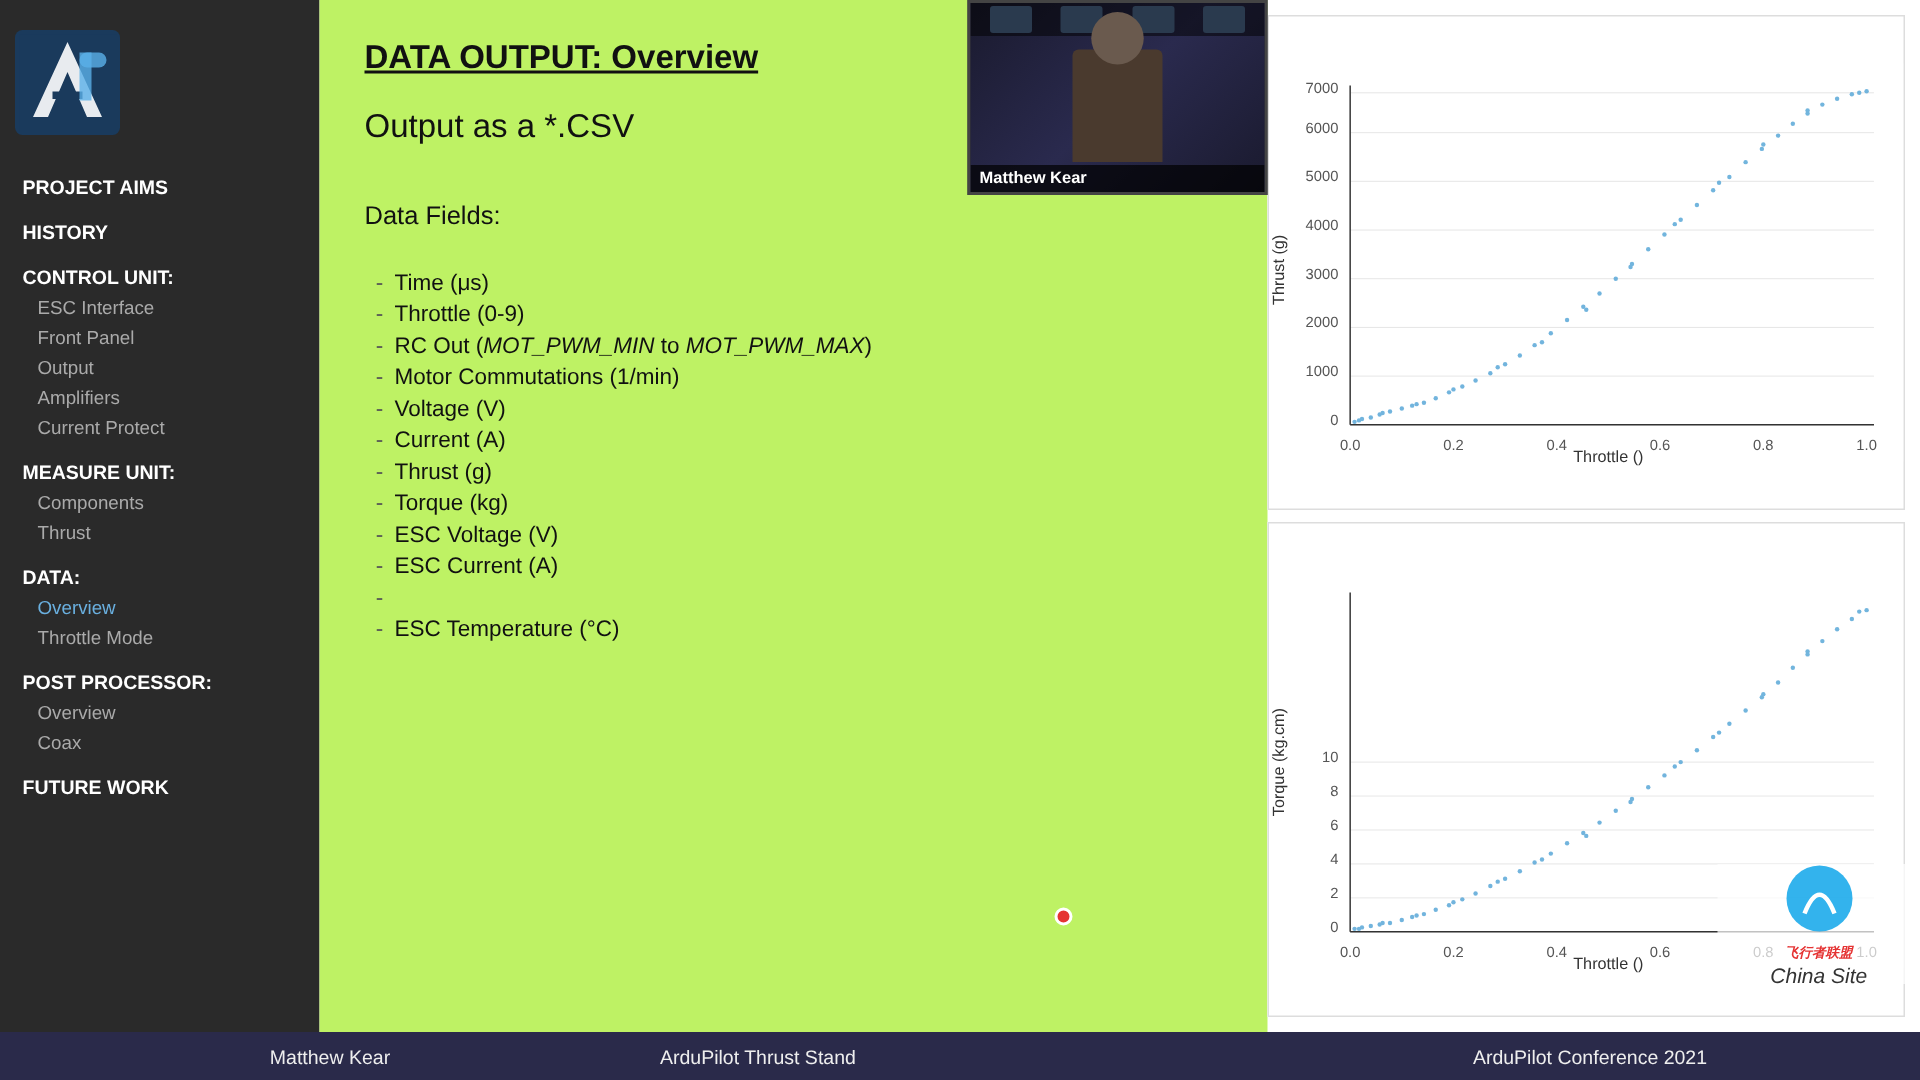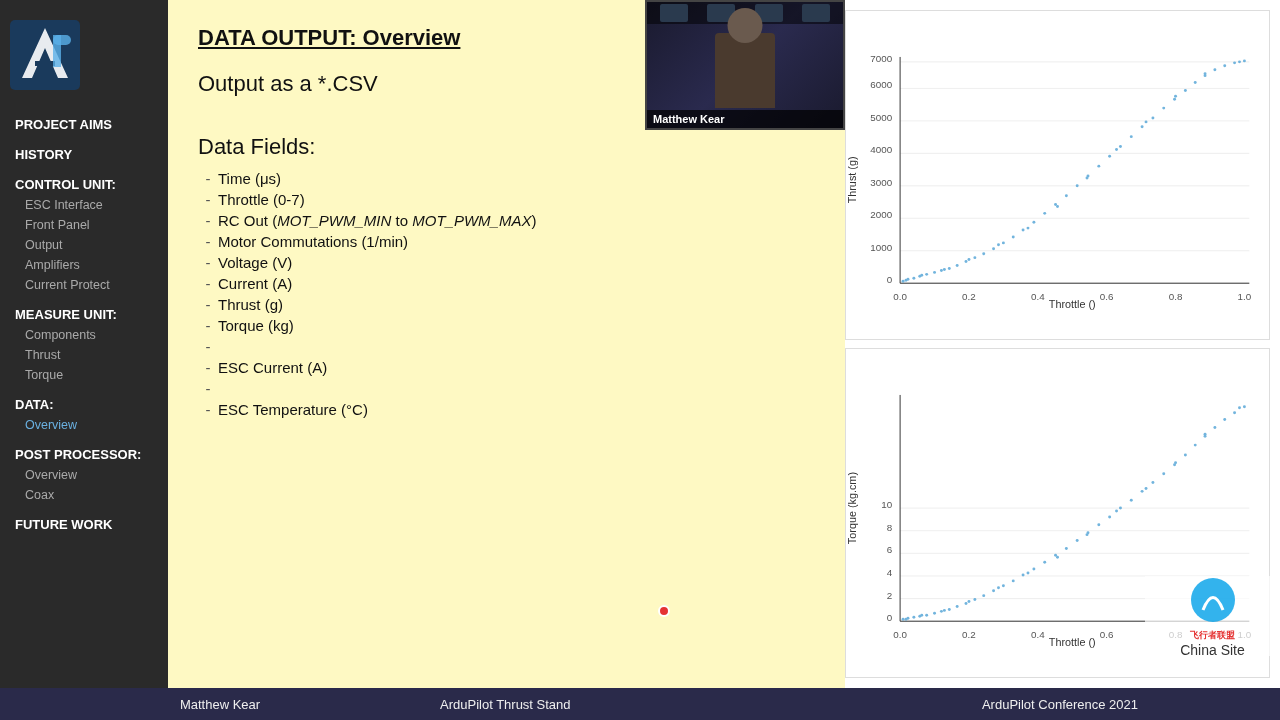--- a/index.html
+++ b/index.html
@@ -15,21 +15,21 @@
 
     
     .main-content {
       display: flex;
       flex: 1;
       overflow: hidden;
     }
 
     
     .sidebar {
-      width: 168px;
+      width: 213px;
       background: #2a2a2a;
       color: #ccc;
       padding: 10px 0;
       flex-shrink: 0;
       overflow-y: auto;
       display: flex;
       flex-direction: column;
     }
 
     .sidebar-logo {
@@ -73,21 +73,21 @@
 
     .sidebar-item.active {
       color: #6ab0e0;
     }
 
     
     .presentation {
       flex: 1;
       display: flex;
       flex-direction: column;
-      background: #fef9c3;
+      background: #bef264;
       overflow: hidden;
       justify-content: flex-end;
     }
 
     .slide-area {
       flex: 1;
       display: flex;
       overflow: hidden;
     }
 
@@ -105,23 +105,23 @@
       color: #111;
     }
 
     .output-csv {
       font-size: 22px;
       margin-bottom: 37px;
       color: #111;
     }
 
     .data-fields-title {
-      font-size: 22px;
+      font-size: 17px;
       font-weight: normal;
-      margin-bottom: 8px;
+      margin-bottom: 24px;
       color: #111;
     }
 
     .data-field-item {
       font-size: 15px;
       color: #111;
       padding: 2px 0;
       display: flex;
       align-items: baseline;
     }
@@ -279,24 +279,24 @@
     <div class="sidebar-section-header">CONTROL UNIT:</div>
     <div class="sidebar-item">ESC Interface</div>
     <div class="sidebar-item">Front Panel</div>
     <div class="sidebar-item">Output</div>
     <div class="sidebar-item">Amplifiers</div>
     <div class="sidebar-item">Current Protect</div>
 
     <div class="sidebar-section-header">MEASURE UNIT:</div>
     <div class="sidebar-item">Components</div>
     <div class="sidebar-item">Thrust</div>
-    <div class="sidebar-item">Torque</div>
 
     <div class="sidebar-section-header">DATA:</div>
     <div class="sidebar-item active">Overview</div>
+    <div class="sidebar-item">Throttle Mode</div>
 
     <div class="sidebar-section-header">POST PROCESSOR:</div>
     <div class="sidebar-item">Overview</div>
     <div class="sidebar-item">Coax</div>
 
     <div class="sidebar-section-header">FUTURE WORK</div>
   </div>
 
   <div class="presentation">
     <div class="slide-area" style="position:relative;">
@@ -305,21 +305,21 @@
         <div class="slide-title">DATA OUTPUT: Overview</div>
         <div class="output-csv">Output as a *.CSV</div>
         <div class="data-fields-title">Data Fields:</div>
 
         <div class="data-field-item">
           <span class="bullet">-</span>
           <span class="field-text">Time (μs)</span>
         </div>
         <div class="data-field-item">
           <span class="bullet">-</span>
-          <span class="field-text">Throttle (0-7)</span>
+          <span class="field-text">Throttle (0-9)</span>
         </div>
         <div class="data-field-item">
           <span class="bullet">-</span>
           <span class="field-text">RC Out (<span class="italic">MOT_PWM_MIN</span> to <span class="italic">MOT_PWM_MAX</span>)</span>
         </div>
         <div class="data-field-item">
           <span class="bullet">-</span>
           <span class="field-text">Motor Commutations (1/min)</span>
         </div>
         <div class="data-field-item">
@@ -333,20 +333,21 @@
         <div class="data-field-item">
           <span class="bullet">-</span>
           <span class="field-text">Thrust (g)</span>
         </div>
         <div class="data-field-item">
           <span class="bullet">-</span>
           <span class="field-text">Torque (kg)</span>
         </div>
         <div class="data-field-item">
           <span class="bullet">-</span>
+          <span class="field-text">ESC Voltage (V)</span>
         </div>
         <div class="data-field-item">
           <span class="bullet">-</span>
           <span class="field-text">ESC Current (A)</span>
         </div>
         <div class="data-field-item">
           <span class="bullet">-</span>
         </div>
         <div class="data-field-item">
           <span class="bullet">-</span>
@@ -567,21 +568,21 @@
           </div>
 
           <div style="position:absolute; bottom:20px; left:50%; transform:translateX(-50%); width:60px; height:75px; background:#4a3a2e; border-radius:4px 4px 0 0;"></div>
           <div style="position:absolute; bottom:85px; left:50%; transform:translateX(-50%); width:35px; height:35px; background:#6a5a4e; border-radius:50%;"></div>
 
           <div class="video-name-bar">Matthew Kear</div>
         </div>
       </div>
 
       <div style="position:absolute; bottom:32px; right:0; width:135px; height:80px; background: rgba(255,255,255,0.7); display:flex; align-items:center; justify-content:center; overflow:hidden;">
-        <div style="text-align:center;">
+        <div style="text-align:center;font-style:italic;">
           <svg width="50" height="50" viewBox="0 0 50 50">
             <circle cx="25" cy="25" r="22" fill="#00a0e9" opacity="0.8"></circle>
             <path d="M15,35 Q25,10 35,35" fill="none" stroke="white" stroke-width="3"></path>
           </svg>
           <div style="font-size:9px; color:#e53333; font-weight:bold;">飞行者联盟</div>
           <div style="font-size:14px; color:#333;">China Site</div>
         </div>
       </div>
     </div>
   </div>

